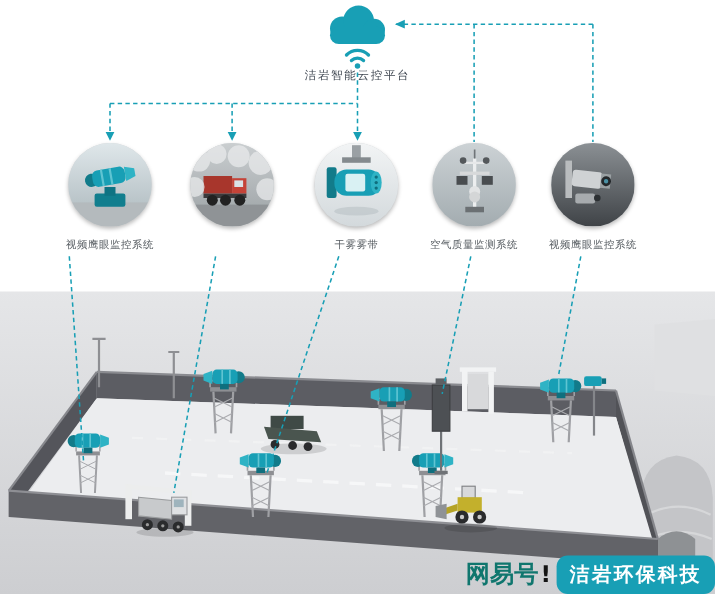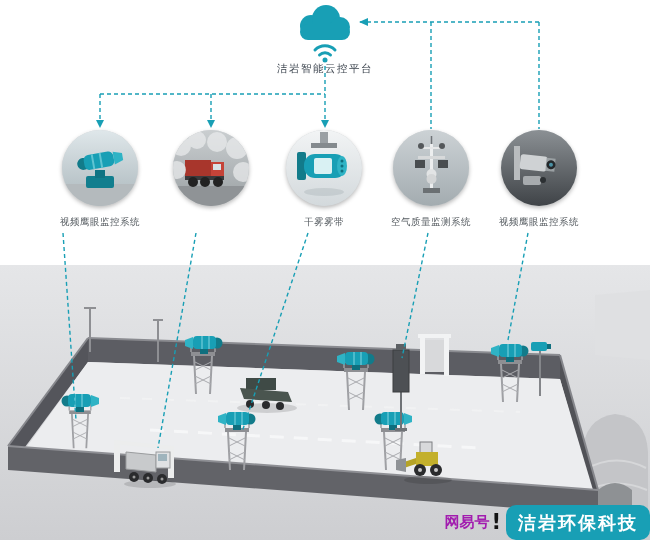--- a/index.html
+++ b/index.html
@@ -24,21 +24,21 @@
   }
   .d1{left:62px}.d2{left:173px}.d3{left:286px}.d4{left:393px}.d5{left:501px}
   .device-label{
     position:absolute;top:216px;width:130px;text-align:center;font-size:9.5px;
     color:#555b60;letter-spacing:0.5px;z-index:3;
   }
   .l1{left:35px}.l2{left:146px}.l3{left:259px}.l4{left:366px}.l5{left:474px}
   .watermark{
     position:absolute;right:0;bottom:0;height:35px;display:flex;align-items:center;z-index:4;
   }
-  .wm-brand{font-size:15px;font-weight:bold;color:#a21caf;padding:0 1px 0 6px;line-height:35px;text-align:center;}
+  .wm-brand{font-size:22px;font-weight:bold;color:#0f766e;padding:0 1px 0 6px;line-height:35px;text-align:center;}
   .wm-mark{font-size:21px;font-weight:bold;color:#141414;padding:0 5px 0 1px;line-height:35px;}
   .wm-name{
     background:var(--accent);color:#ffffff;font-size:18px;font-weight:bold;
     height:35px;line-height:35px;padding:0 12px;letter-spacing:2px;border-radius:10px;
   }
 </style>
 </head>
 <body>
 
 <div class="stage">

